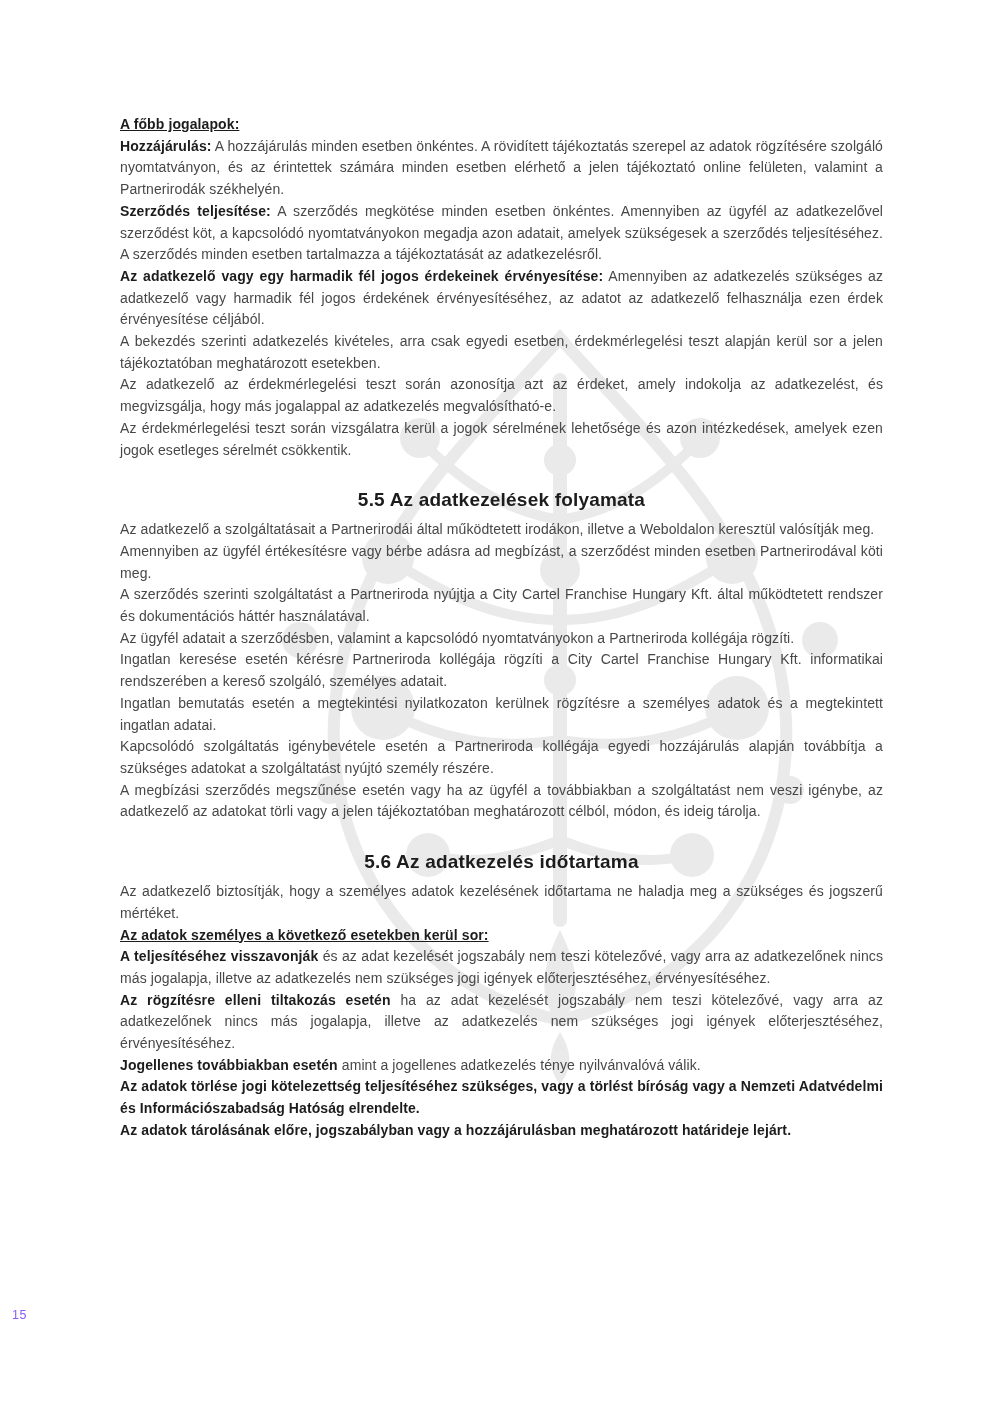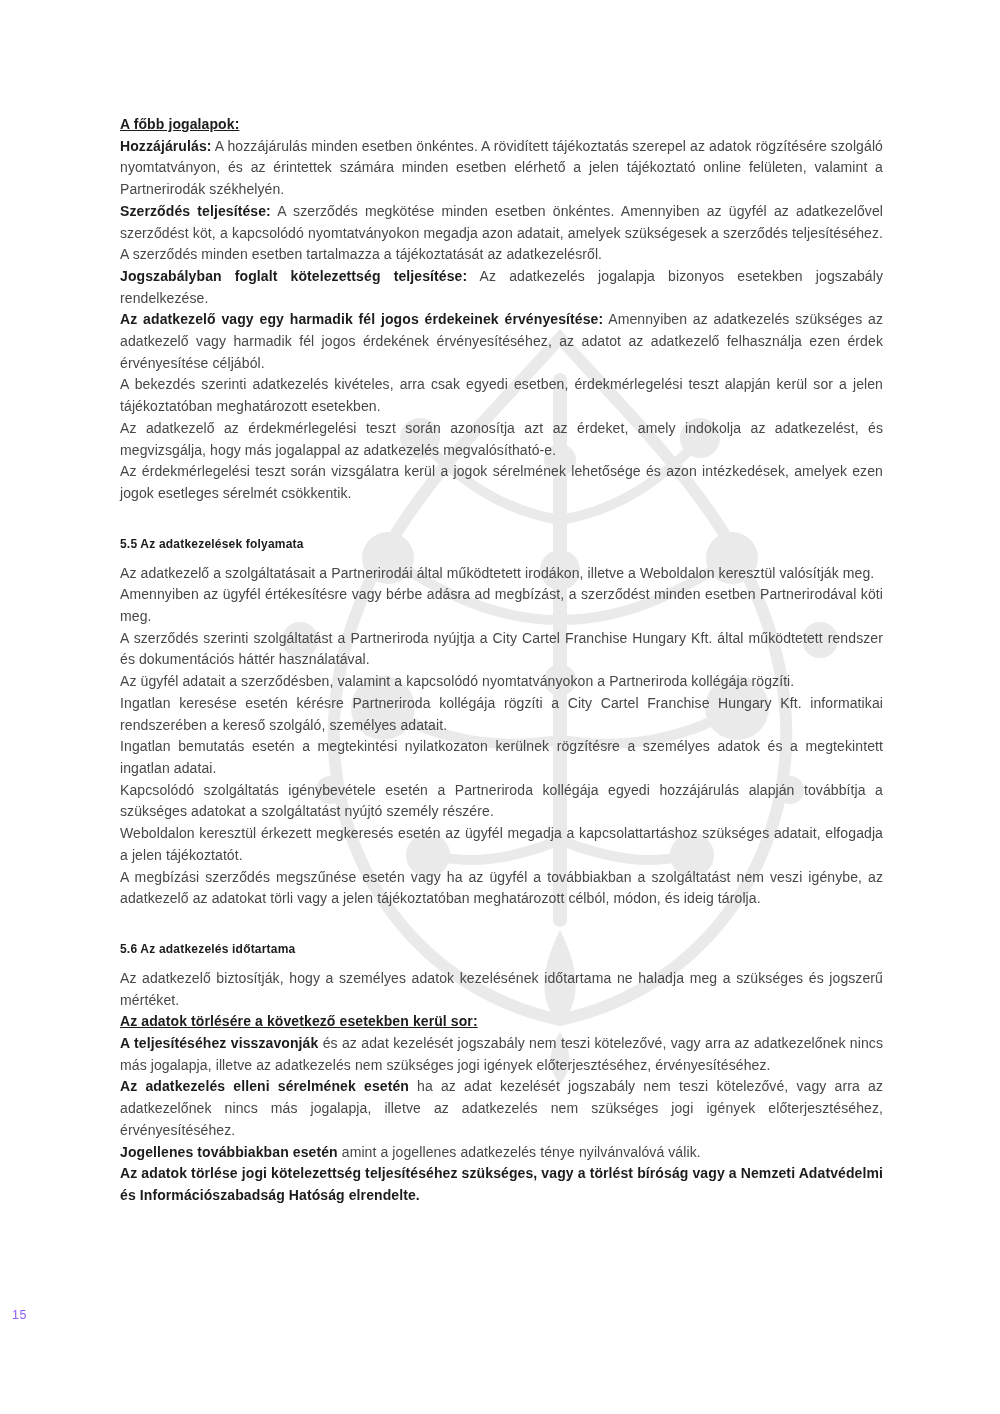--- a/index.html
+++ b/index.html
@@ -32,25 +32,25 @@
     color: #474747;
     letter-spacing: 0.1px;
   }
   .blk-p, .blk-lead {
     margin: 0;
     text-align: justify;
   }
   .blk-lead { text-align: left; }
   .blk-h2 {
     margin: 27px 0 7px 0;
-    font-size: 12px;
+    font-size: 19px;
     line-height: 24px;
     font-weight: 700;
     color: #212121;
-    text-align: left;
+    text-align: center;
     letter-spacing: 0.2px;
   }
   .seg { color: inherit; }
   .seg.bold { font-weight: 700; color: #1c1c1c; }
   .seg.underline { text-decoration: underline; }
   .page-number {
     position: absolute;
     left: 12px;
     top: 1308px;
     width: 1000px;
@@ -102,39 +102,38 @@
 
       <path d="M290 610 C 270 650, 268 680, 290 706 C 312 680, 310 650, 290 610 Z"></path>
       <path d="M290 712 C 278 732, 277 748, 290 764 C 303 748, 302 732, 290 712 Z"></path>
     </g>
   </svg>
 
   <div class="content" id="doc-body">
       <p class="blk-lead"><span class="seg bold underline">A főbb jogalapok:</span></p>
       <p class="blk-p"><span class="seg bold">Hozzájárulás:</span><span class="seg"> A hozzájárulás minden esetben önkéntes.  A rövidített tájékoztatás szerepel az adatok rögzítésére szolgáló nyomtatványon, és az érintettek számára minden esetben elérhető a jelen tájékoztató online felületen, valamint a Partnerirodák székhelyén.</span></p>
       <p class="blk-p"><span class="seg bold">Szerződés teljesítése:</span><span class="seg"> A szerződés megkötése minden esetben önkéntes. Amennyiben az ügyfél az adatkezelővel szerződést köt, a kapcsolódó nyomtatványokon megadja azon adatait, amelyek szükségesek a szerződés teljesítéséhez. A szerződés minden esetben tartalmazza a tájékoztatását az adatkezelésről.</span></p>
-      <p class="blk-p"><span class="seg bold">Jogszabályban foglalt kötelezettség teljesítése:</span><span class="seg"> Az adatkezelés jogalapja bizonyos esetekben jogszabály rendelkezése.</span></p>
       <p class="blk-p"><span class="seg bold">Az adatkezelő vagy egy harmadik fél jogos érdekeinek érvényesítése:</span><span class="seg"> Amennyiben az adatkezelés szükséges az adatkezelő vagy harmadik fél jogos érdekének érvényesítéséhez, az adatot az adatkezelő felhasználja ezen érdek érvényesítése céljából.</span></p>
       <p class="blk-p"><span class="seg">A bekezdés szerinti adatkezelés kivételes, arra csak egyedi esetben, érdekmérlegelési teszt alapján kerül sor a jelen tájékoztatóban meghatározott esetekben.</span></p>
       <p class="blk-p"><span class="seg">Az adatkezelő az érdekmérlegelési teszt során azonosítja azt az érdeket, amely indokolja az adatkezelést, és megvizsgálja, hogy más jogalappal az adatkezelés megvalósítható-e.</span></p>
       <p class="blk-p"><span class="seg">Az érdekmérlegelési teszt során vizsgálatra kerül a jogok sérelmének lehetősége és azon intézkedések, amelyek ezen jogok esetleges sérelmét csökkentik.</span></p>
       <h2 class="blk-h2"><span class="seg bold">5.5 Az adatkezelések folyamata</span></h2>
       <p class="blk-p"><span class="seg">Az adatkezelő a szolgáltatásait a Partnerirodái által működtetett irodákon, illetve a Weboldalon keresztül valósítják meg.</span></p>
       <p class="blk-p"><span class="seg">Amennyiben az ügyfél értékesítésre vagy bérbe adásra ad megbízást, a szerződést minden esetben Partnerirodával köti meg.</span></p>
       <p class="blk-p"><span class="seg">A szerződés szerinti szolgáltatást a Partneriroda nyújtja a City Cartel Franchise Hungary Kft. által működtetett rendszer és dokumentációs háttér használatával.</span></p>
       <p class="blk-p"><span class="seg">Az ügyfél adatait a szerződésben, valamint a kapcsolódó nyomtatványokon a Partneriroda kollégája rögzíti.</span></p>
       <p class="blk-p"><span class="seg">Ingatlan keresése esetén kérésre Partneriroda kollégája rögzíti a City Cartel Franchise Hungary Kft. informatikai rendszerében a kereső szolgáló, személyes adatait.</span></p>
       <p class="blk-p"><span class="seg">Ingatlan bemutatás esetén a megtekintési nyilatkozaton kerülnek rögzítésre a személyes adatok és a megtekintett ingatlan adatai.</span></p>
       <p class="blk-p"><span class="seg">Kapcsolódó szolgáltatás igénybevétele esetén a Partneriroda kollégája egyedi hozzájárulás alapján továbbítja a szükséges adatokat a szolgáltatást nyújtó személy részére.</span></p>
-      <p class="blk-p"><span class="seg">Weboldalon keresztül érkezett megkeresés esetén az ügyfél megadja a kapcsolattartáshoz szükséges adatait, elfogadja a jelen tájékoztatót.</span></p>
       <p class="blk-p"><span class="seg">A megbízási szerződés megszűnése esetén vagy ha az ügyfél a továbbiakban a szolgáltatást nem veszi igénybe, az adatkezelő az adatokat törli vagy a jelen tájékoztatóban meghatározott célból, módon, és ideig tárolja.</span></p>
       <h2 class="blk-h2"><span class="seg bold">5.6 Az adatkezelés időtartama</span></h2>
       <p class="blk-p"><span class="seg">Az adatkezelő biztosítják, hogy a személyes adatok kezelésének időtartama ne haladja meg a szükséges és jogszerű mértéket.</span></p>
-      <p class="blk-lead"><span class="seg bold underline">Az adatok törlésére a következő esetekben kerül sor:</span></p>
+      <p class="blk-lead"><span class="seg bold underline">Az adatok személyes a következő esetekben kerül sor:</span></p>
       <p class="blk-p"><span class="seg bold">A teljesítéséhez visszavonják</span><span class="seg"> és az adat kezelését jogszabály nem teszi kötelezővé, vagy arra az adatkezelőnek nincs más jogalapja, illetve az adatkezelés nem szükséges jogi igények előterjesztéséhez, érvényesítéséhez.</span></p>
-      <p class="blk-p"><span class="seg bold">Az adatkezelés elleni sérelmének esetén</span><span class="seg"> ha az adat kezelését jogszabály nem teszi kötelezővé, vagy arra az adatkezelőnek nincs más jogalapja, illetve az adatkezelés nem szükséges jogi igények előterjesztéséhez, érvényesítéséhez.</span></p>
+      <p class="blk-p"><span class="seg bold">Az rögzítésre elleni tiltakozás esetén</span><span class="seg"> ha az adat kezelését jogszabály nem teszi kötelezővé, vagy arra az adatkezelőnek nincs más jogalapja, illetve az adatkezelés nem szükséges jogi igények előterjesztéséhez, érvényesítéséhez.</span></p>
       <p class="blk-p"><span class="seg bold">Jogellenes továbbiakban esetén</span><span class="seg"> amint a jogellenes adatkezelés ténye nyilvánvalóvá válik.</span></p>
       <p class="blk-p"><span class="seg bold">Az adatok törlése jogi kötelezettség teljesítéséhez szükséges, vagy a törlést bíróság vagy a Nemzeti Adatvédelmi és Információszabadság Hatóság elrendelte.</span></p>
+      <p class="blk-p"><span class="seg bold">Az adatok tárolásának előre, jogszabályban vagy a hozzájárulásban meghatározott határideje lejárt.</span></p>
     </div>
 
   <div class="page-number">15</div>
 
 </div>
 
 </body></html>

